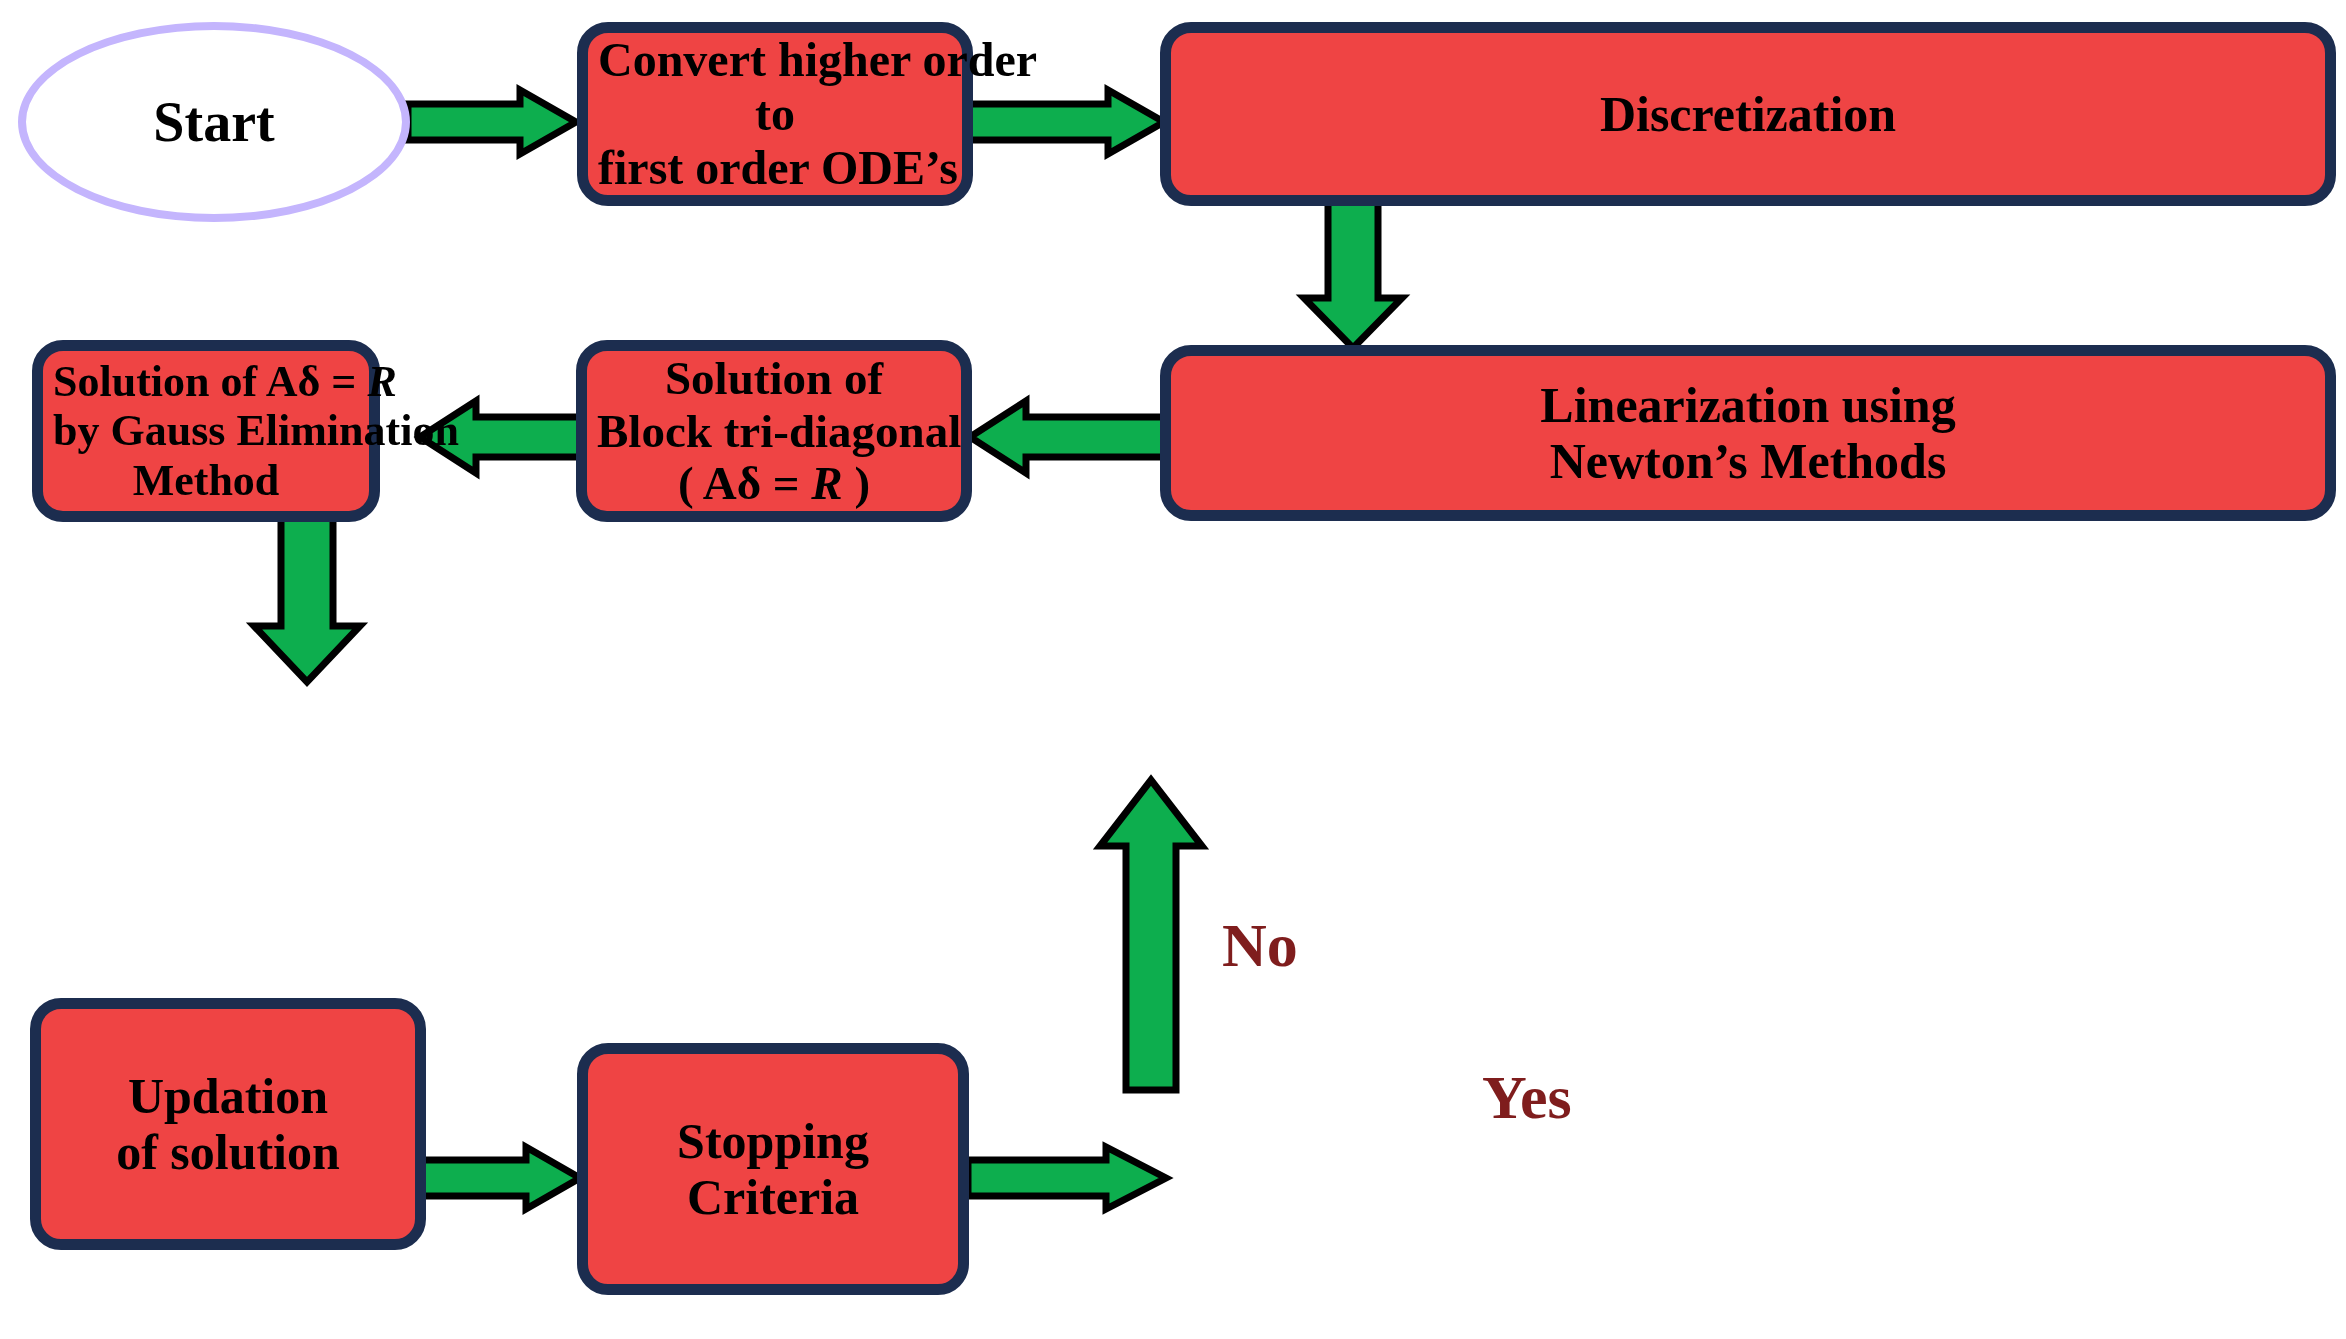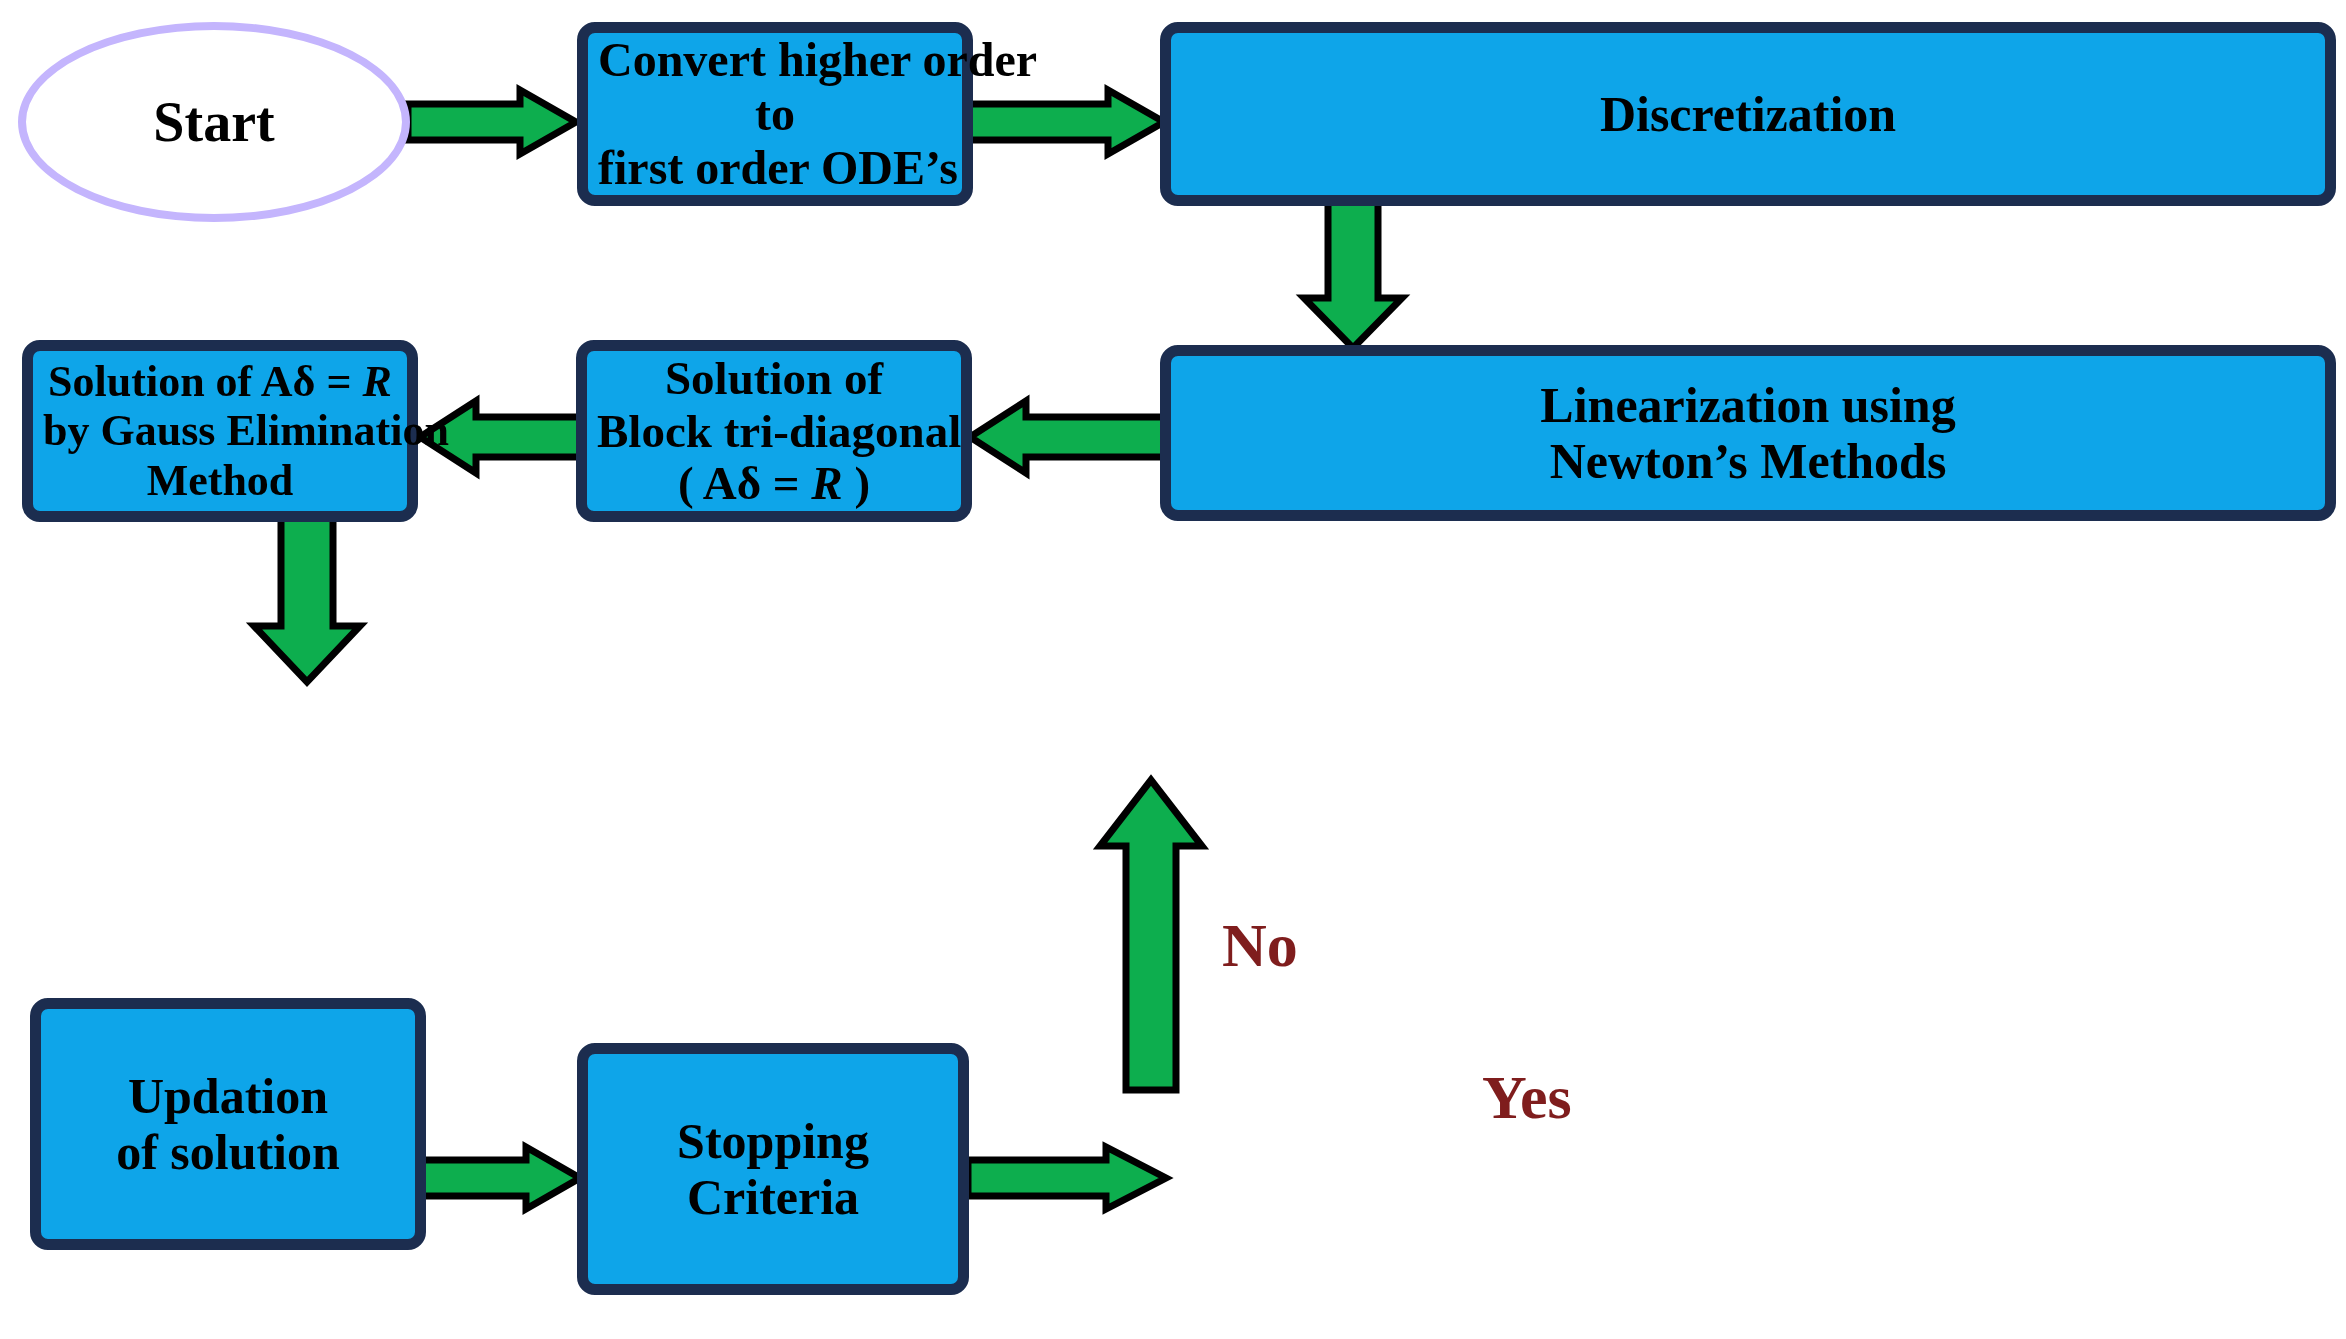--- a/index.html
+++ b/index.html
@@ -15,23 +15,23 @@
     width: 2346px;
     height: 1339px;
     background: #ffffff;
     overflow: hidden;
   }
 
   
   .node {
     position: absolute;
     box-sizing: border-box;
-    background: #0ea5e9;
+    background: #ef4444;
     border: 11px solid #1c2d4f;
-    border-radius: 18px;
+    border-radius: 31px;
     display: flex;
     align-items: center;
     justify-content: center;
     text-align: center;
     color: #000000;
     font-weight: bold;
     line-height: 1.12;
     z-index: 3;
   }
   .node .lines {
@@ -171,21 +171,21 @@
   <div class="node" style="left:576px; top:340px; width:396px; height:182px; font-size:47px;">
     <span class="lines">
       <span class="ln">Solution of</span>
       <span class="ln">Block tri-diagonal</span>
       <span class="ln">
         <span>( Aδ = </span><span class="italic-r">R</span><span> )</span>
       </span>
     </span>
   </div>
 
-  <div class="node" style="left:22px; top:340px; width:396px; height:182px; font-size:44px;">
+  <div class="node" style="left:32px; top:340px; width:348px; height:182px; font-size:44px;">
     <span class="lines">
       <span class="ln">
         <span>Solution of Aδ = </span><span class="italic-r">R</span>
       </span>
       <span class="ln">by Gauss Elimination</span>
       <span class="ln">Method</span>
     </span>
   </div>
 
   <div class="node" style="left:30px; top:998px; width:396px; height:252px; font-size:50px;">

